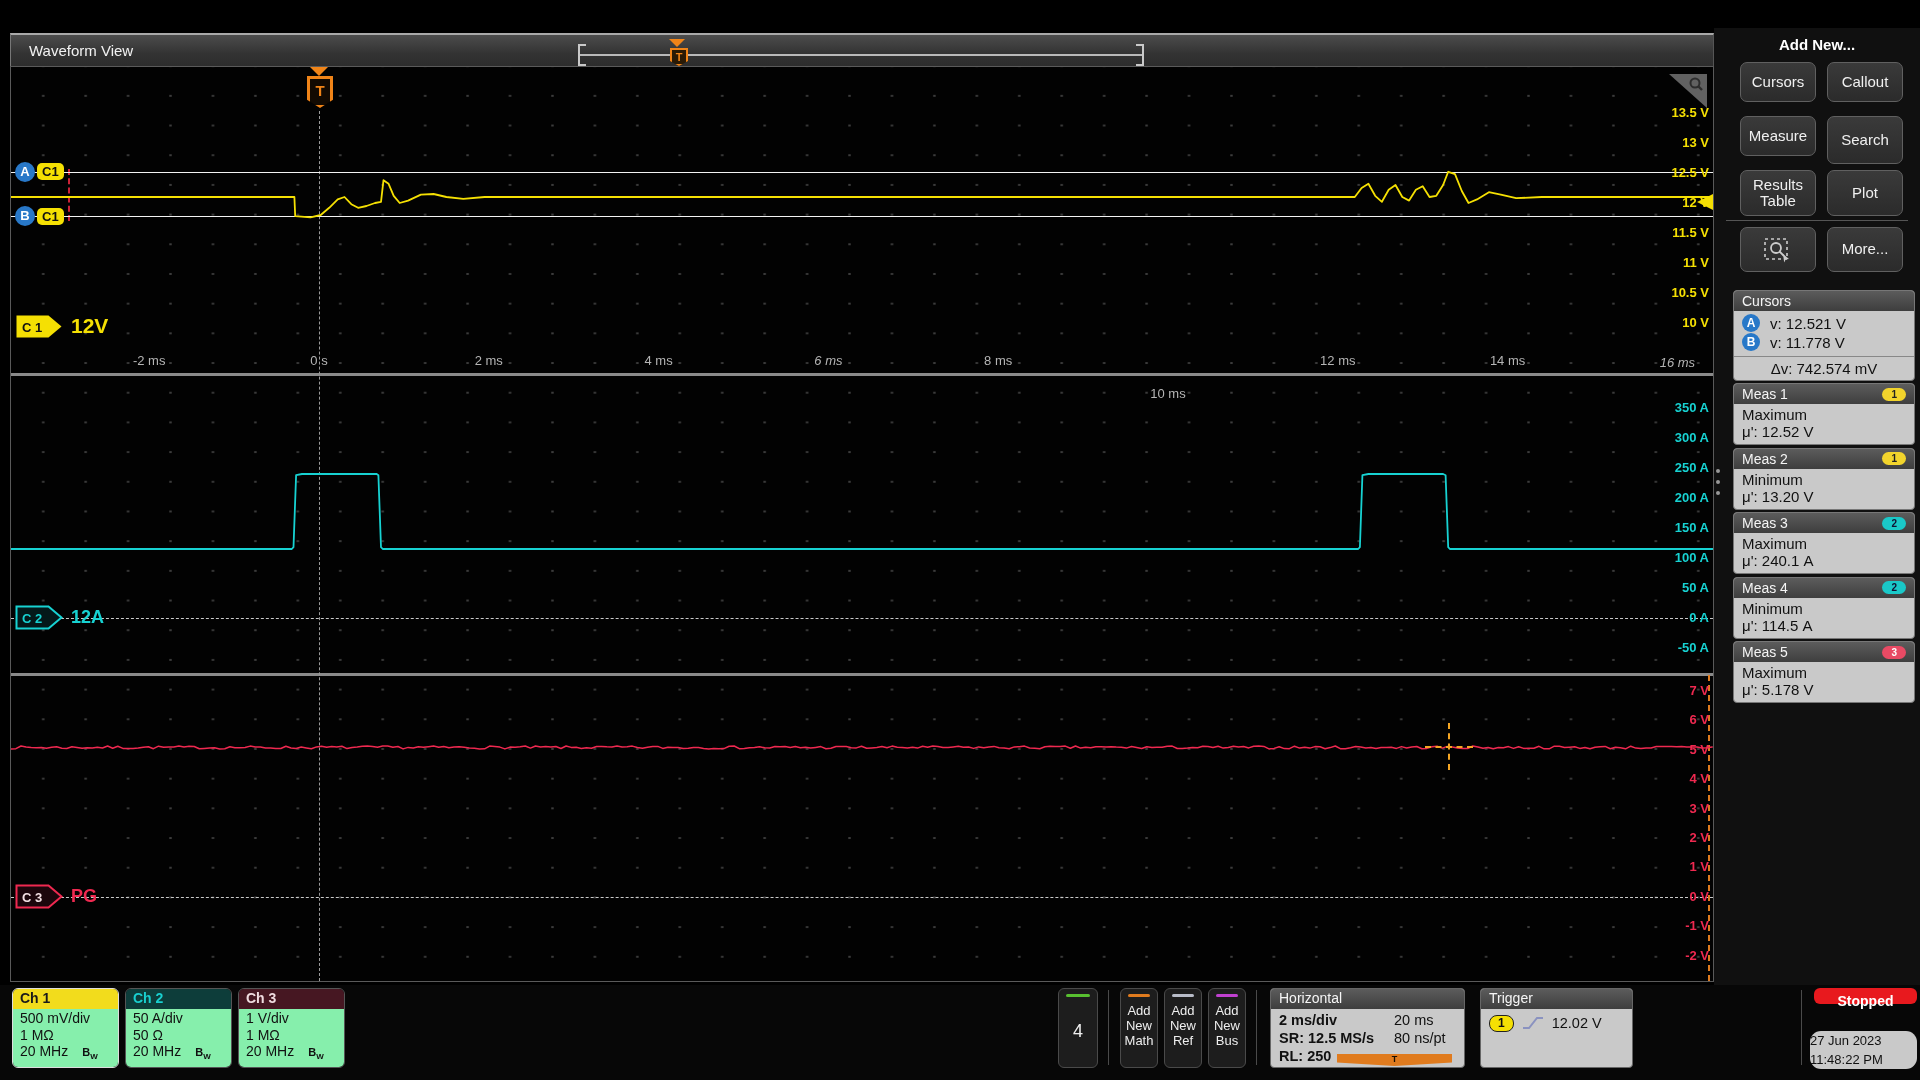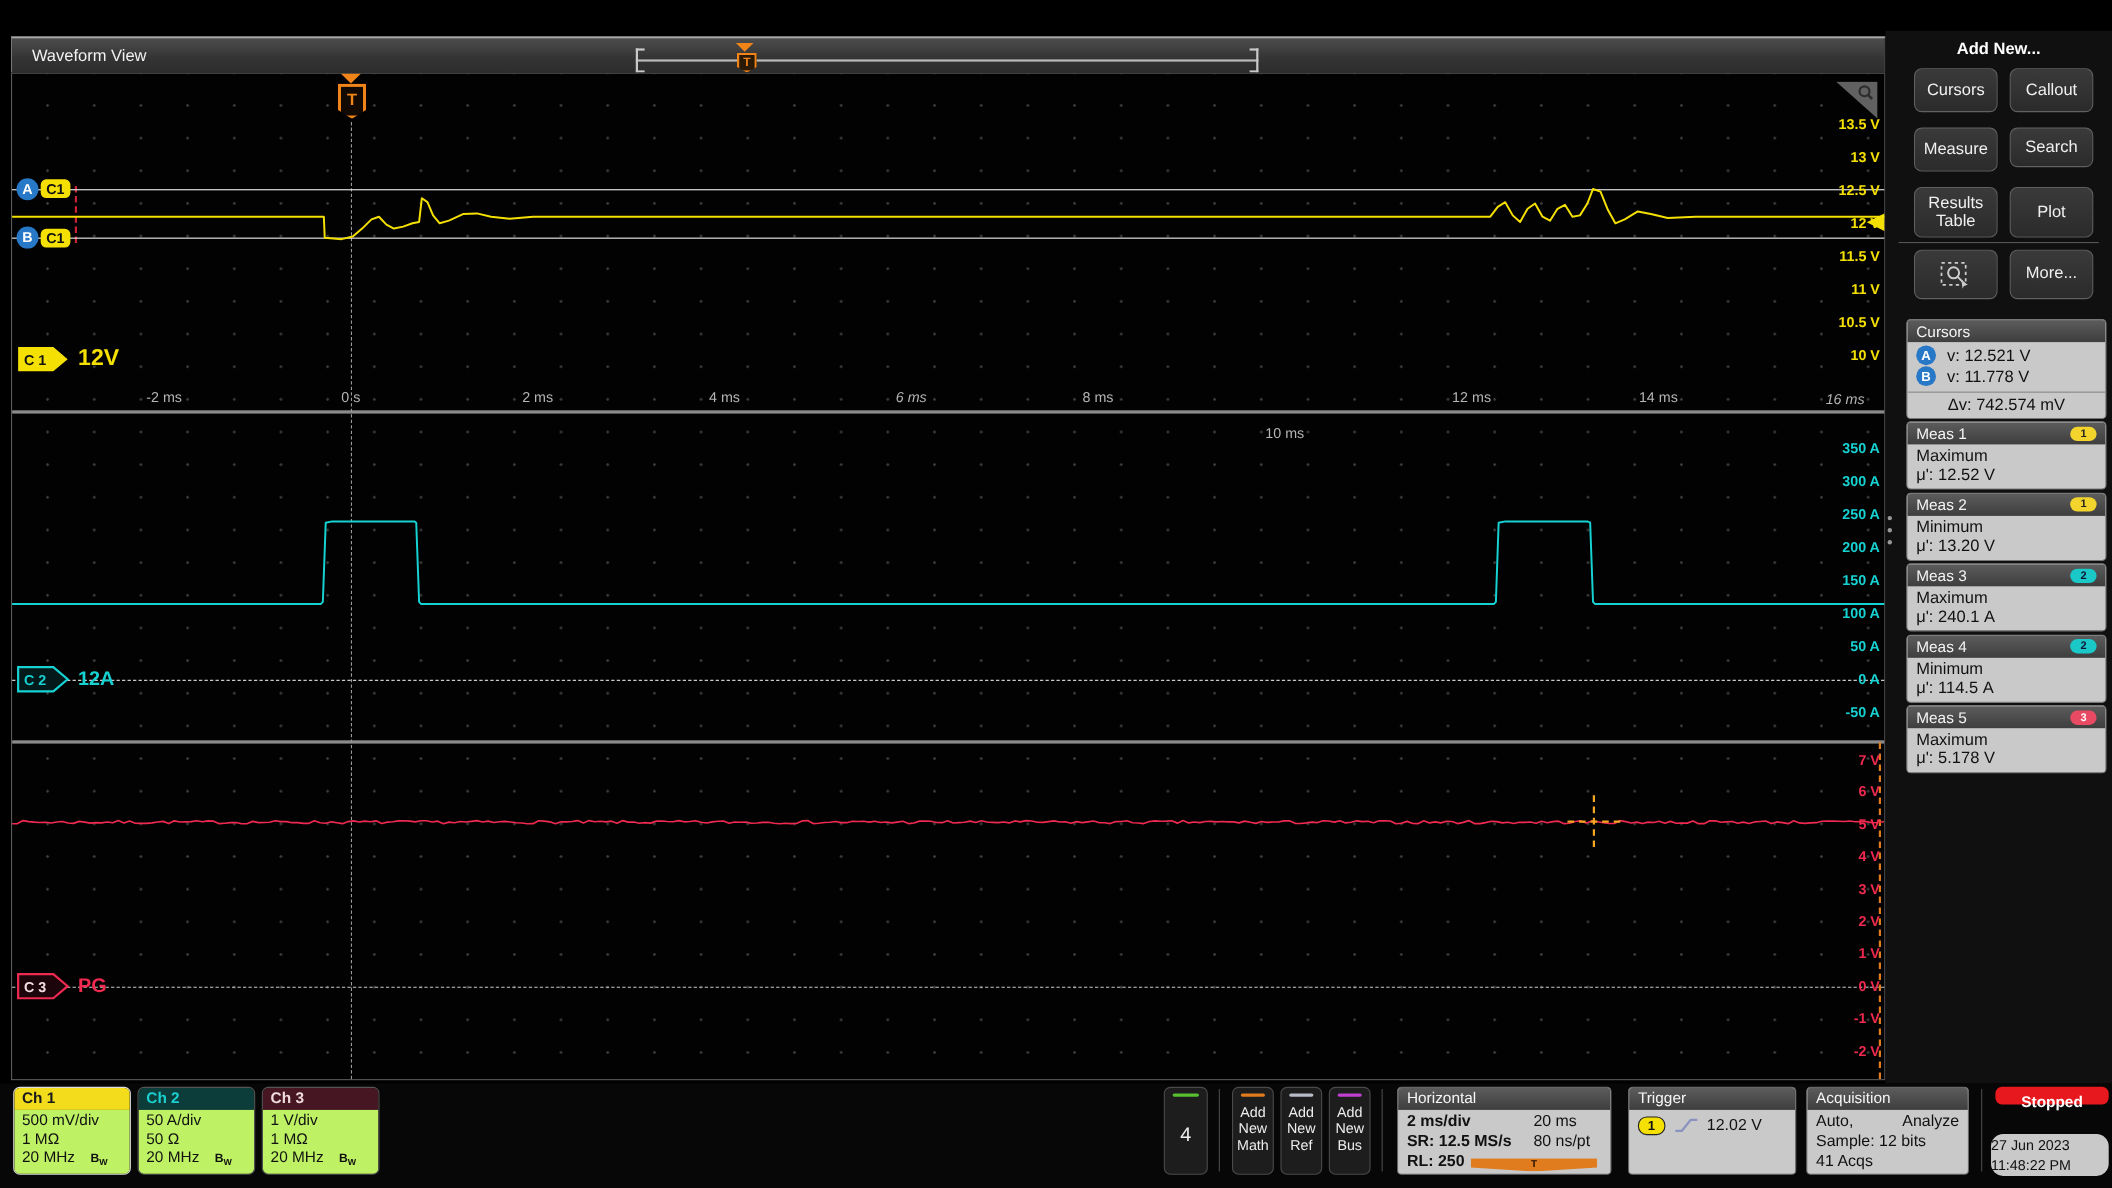--- a/index.html
+++ b/index.html
@@ -66,21 +66,21 @@
   .sb-pb{padding:2px 8px 4px 8px;color:#111;font-size:15px;}
   .meas-badge{border-radius:8px;font-size:10px;font-weight:bold;padding:0 9px;line-height:13px;}
   .cur-row{display:flex;align-items:center;font-size:15px;color:#111;margin:1px 0;}
   .cur-row .cur-circle{width:18px;height:18px;line-height:18px;font-size:12px;margin-right:10px;}
   #cur-delta{border-top:1px solid #888;text-align:center;font-size:15px;color:#111;padding:3px 0;}
   
   #bottombar{position:absolute;left:0;top:985px;width:1920px;height:95px;background:#070707;}
   .chbox{position:absolute;top:3px;width:107px;height:80px;border-radius:6px;overflow:hidden;border:1px solid #555;box-sizing:border-box;}
   .chbox.sel{border:1px solid #ddd;}
   .chbox .h{height:20px;font-size:14px;font-weight:bold;padding:1px 7px;box-sizing:border-box;}
-  .chbox .b{background:#bef264;height:60px;padding:1px 7px;font-size:14px;color:#111;line-height:16.5px;}
+  .chbox .b{background:#86efac;height:60px;padding:1px 7px;font-size:14px;color:#111;line-height:16.5px;}
   .bw{font-size:11px;font-weight:bold;margin-left:14px;}
   .bw sub{font-size:8px;}
   .sq-btn{position:absolute;top:3px;background:#1d1d1d;border:1px solid #4a4a4a;border-radius:6px;color:#eee;box-sizing:border-box;}
   .sq-btn .topline{position:absolute;left:7px;right:7px;top:5px;height:3px;border-radius:2px;}
   .vdiv{position:absolute;top:5px;height:75px;width:1px;background:#4a4a4a;}
   .bb-panel{position:absolute;top:3px;background:#c9c9c9;border-radius:4px;overflow:hidden;border:1px solid #666;box-sizing:border-box;}
   .bb-ph{background:linear-gradient(#5c5c5c,#3e3e3e);color:#f5f5f5;font-size:14px;padding:1px 8px;height:20px;box-sizing:border-box;}
   .bb-pb{padding:2px 8px;color:#111;font-size:14.5px;line-height:18px;}
   .hrow{display:flex;}
   .hrow span:first-child{width:115px;font-weight:bold;}
@@ -197,21 +197,21 @@
         </div>
       </div>
   </div>
 
   <div id="sidebar">
     <div id="sb-title">Add New...</div>
     <div id="sb-btns">
         <div class="sb-btn" style="left: 26px; top: 34px; height: 40px;">Cursors</div>
         <div class="sb-btn" style="left: 113px; top: 34px; height: 40px;">Callout</div>
         <div class="sb-btn" style="left: 26px; top: 88px; height: 40px;">Measure</div>
-        <div class="sb-btn" style="left: 113px; top: 88px; height: 36px;">Search</div>
+        <div class="sb-btn" style="left: 113px; top: 88px; height: 48px;">Search</div>
         <div class="sb-btn" style="left: 26px; top: 142px; height: 46px;">Results Table</div>
         <div class="sb-btn" style="left: 113px; top: 142px; height: 46px;">Plot</div>
       </div>
     <div id="sb-div"></div>
     <div class="sb-btn" id="sb-zoom" style="left:26px;top:199px;height:45px;">
       <svg width="30" height="26" viewBox="0 0 30 26">
         <rect x="2" y="2" width="22" height="20" fill="none" stroke="#ccc" stroke-width="1.6" stroke-dasharray="3 3"></rect>
         <circle cx="13" cy="11" r="5" fill="none" stroke="#ccc" stroke-width="1.8"></circle>
         <line x1="16.5" y1="14.5" x2="21" y2="19" stroke="#ccc" stroke-width="1.8"></line>
         <path d="M20 17 l6 5 -3.4 .4 -1.4 3z" fill="#ccc"></path>
@@ -359,31 +359,20 @@
       <div class="bb-ph">Trigger</div>
       <div class="bb-pb" style="display:flex;align-items:center;gap:8px;padding-top:5px;">
         <span class="trig-badge">1</span>
         <svg width="22" height="16" viewBox="0 0 22 16">
           <polyline points="1,13 7,13 15,3 21,3" fill="none" stroke="#8a92c0" stroke-width="2"></polyline>
         </svg>
         <span>12.02 V</span>
       </div>
     </div>
 
-    <div class="bb-panel" style="left:1642px;width:148px;height:80px;">
-      <div class="bb-ph">Acquisition</div>
-      <div class="bb-pb">
-        <div style="display:flex;justify-content:space-between;">
-          <span>Auto,</span>
-          <span>Analyze</span>
-        </div>
-        <div>Sample: 12 bits</div>
-        <div>41 Acqs</div>
-      </div>
-    </div>
 
     <div class="vdiv" style="left:1801px;"></div>
     <div id="stopped">Stopped</div>
     <div id="datetime">
       <div>27 Jun 2023</div>
       <div>11:48:22 PM</div>
     </div>
   </div>
 <div id="handle-dots">
       <i></i>

